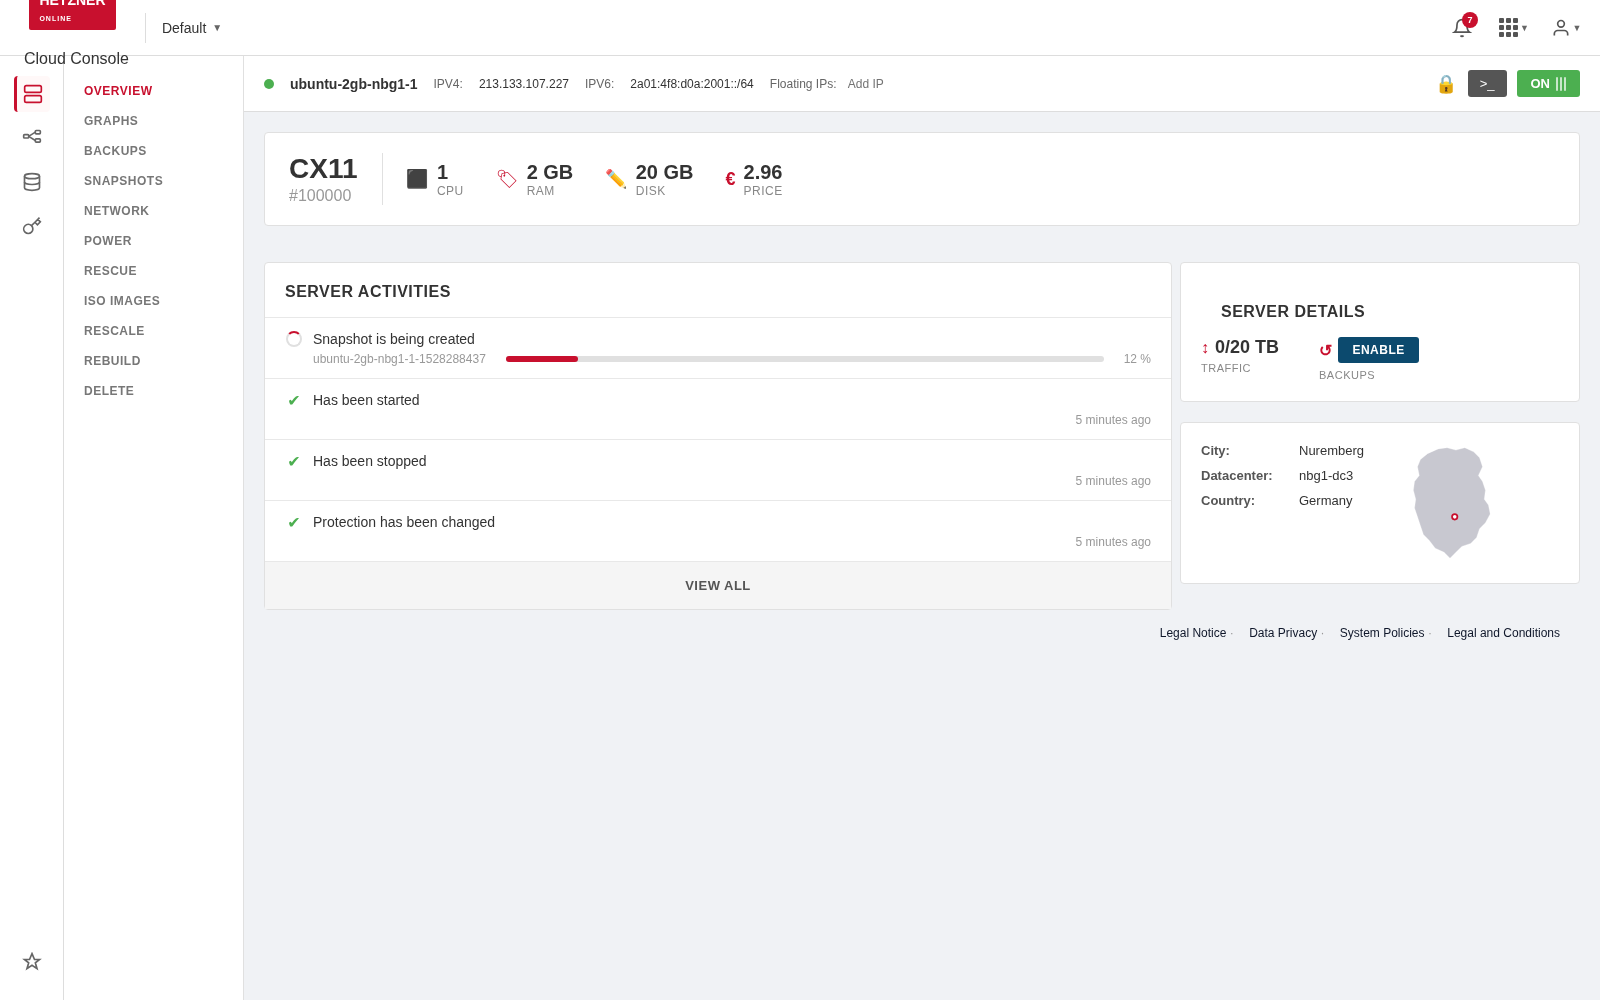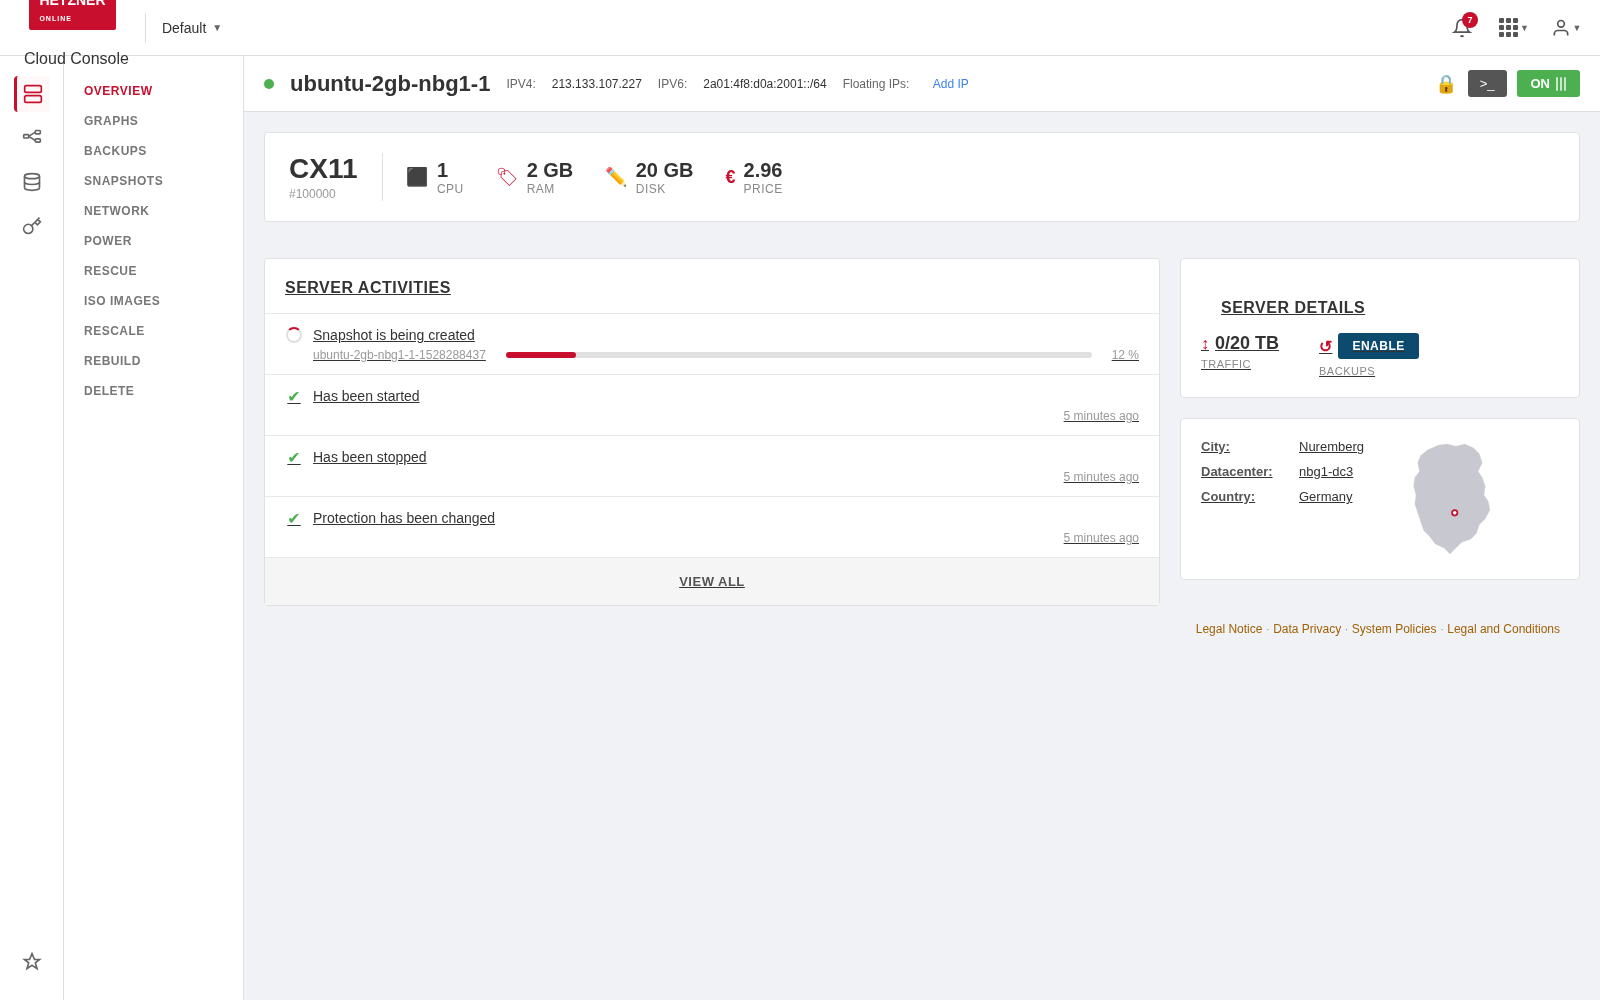--- a/index.html
+++ b/index.html
@@ -43,21 +43,21 @@
     .subnav-item { padding: 8px 20px; cursor: pointer; font-size: 12px; font-weight: 600; letter-spacing: 0.5px; color: #777; text-transform: uppercase; }
     .subnav-item.active { color: #c8102e; }
 
     
     .server-header {
       position: fixed; top: 56px; left: 244px; right: 0; height: 56px;
       background: #fff; border-bottom: 1px solid #ddd; display: flex; align-items: center;
       padding: 0 20px; gap: 16px; z-index: 80;
     }
     .status-dot { width: 10px; height: 10px; border-radius: 50%; background: #4caf50; }
-    .server-name { font-size: 22px; font-weight: 600; color: #333; }
+    .server-name { font-size: 14px; font-weight: 600; color: #333; }
     .ip-label { font-size: 12px; color: #666; }
     .ip-value { font-size: 12px; color: #333; font-weight: 500; }
     .floating-ip { font-size: 12px; color: #666; }
     .floating-ip a { color: #c8102e; text-decoration: none; }
     .header-actions { margin-left: auto; display: flex; align-items: center; gap: 10px; }
     .lock-icon { font-size: 18px; color: #888; cursor: pointer; }
     .terminal-btn { background: #555; color: white; border: none; padding: 6px 12px; border-radius: 3px; cursor: pointer; font-size: 13px; display: flex; align-items: center; gap: 4px; }
     .power-toggle { display: flex; align-items: center; gap: 6px; background: #4caf50; color: white; padding: 6px 14px; border-radius: 3px; font-weight: bold; font-size: 13px; cursor: pointer; }
     .toggle-lines { display: flex; gap: 2px; }
     .toggle-line { width: 2px; height: 14px; background: rgba(255,255,255,0.7); border-radius: 1px; }
@@ -68,30 +68,30 @@
       flex: 1; min-height: calc(100vh - 112px);
     }
 
     
     .spec-card {
       background: white; border: 1px solid #e0e0e0; border-radius: 4px;
       display: flex; align-items: center; padding: 20px 24px; margin-bottom: 36px;
     }
     .spec-type { border-right: 1px solid #e0e0e0; padding-right: 24px; margin-right: 24px; }
     .spec-type-name { font-size: 28px; font-weight: 700; color: #333; }
-    .spec-type-id { font-size: 12px; color: #999; margin-top: 2px; }
+    .spec-type-id { font-size: 16px; color: #999; margin-top: 2px; }
     .spec-items { display: flex; gap: 32px; flex: 1; }
     .spec-item { display: flex; align-items: center; gap: 8px; }
     .spec-icon { font-size: 18px; }
     .spec-icon.cpu { color: #c8102e; }
     .spec-value { font-size: 20px; font-weight: 600; color: #333; }
     .spec-label { font-size: 12px; color: #888; text-transform: uppercase; letter-spacing: 0.5px; }
 
     
-    .content-grid { display: grid; grid-template-columns: 1fr 400px; gap: 20px; text-decoration: underline; }
+    .content-grid { display: grid; grid-template-columns: 1fr 400px; gap: 8px; }
 
     
     .card { background: white; border: 1px solid #e0e0e0; border-radius: 4px; }
     .card-title { font-size: 16px; font-weight: 700; text-transform: uppercase; letter-spacing: 0.5px; padding: 20px 20px 16px; color: #333; }
 
     .activity-item { border-top: 1px solid #e8e8e8; padding: 12px 20px; display: flex; flex-direction: column; gap: 4px; }
     .activity-header { display: flex; align-items: center; gap: 10px; }
     .activity-status { width: 18px; height: 18px; display: flex; align-items: center; justify-content: center; flex-shrink: 0; }
     .spinner { width: 16px; height: 16px; border: 2px solid #e0e0e0; border-top-color: #c8102e; border-radius: 50%; animation: spin 1s linear infinite; }
     @keyframes spin { to { transform: rotate(360deg); } }
@@ -132,21 +132,21 @@
     .location-row { display: flex; gap: 8px; }
     .loc-label { font-size: 13px; font-weight: 600; color: #555; min-width: 90px; }
     .loc-value { font-size: 13px; color: #333; }
     .map-area { position: relative; width: 140px; height: 120px; }
 
     
     .germany-map { fill: #c8c8d0; stroke: white; stroke-width: 0.5; }
 
     
     .footer { text-align: right; padding: 16px 20px; font-size: 12px; color: #999; }
-    .footer a { color: #a16207; text-decoration: none; }
+    .footer a { color: #0f172a; text-decoration: none; margin-left: 12px; }
   </style>
 </head>
 <body>
 
 <nav class="top-nav">
   <div class="logo-area">
     <div class="logo-box">
       <div class="logo-text">HETZNER<br><span class="logo-sub">ONLINE</span></div>
     </div>
     <span class="cloud-console">Cloud Console</span>
@@ -244,21 +244,21 @@
 
   <div class="server-header">
     <div class="status-dot"></div>
     <span class="server-name">ubuntu-2gb-nbg1-1</span>
     <span class="ip-label">IPV4:</span>
     <span class="ip-value">213.133.107.227</span>
     <span class="ip-label">IPV6:</span>
     <span class="ip-value">2a01:4f8:d0a:2001::/64</span>
     <span class="floating-ip">
       <span>Floating IPs:</span>
-      <a href="#" style="color:#3b82f6; text-decoration:none; margin-left:20px;">Add IP</a>
+      <a href="#" style="color:#737373; text-decoration:none; margin-left:8px;">Add IP</a>
     </span>
     <div class="header-actions">
       <span class="lock-icon">🔒</span>
       <button class="terminal-btn">
         <span>&gt;_</span>
       </button>
       <div class="power-toggle">
         <span>ON</span>
         <div class="toggle-lines">
           <div class="toggle-line"></div>

